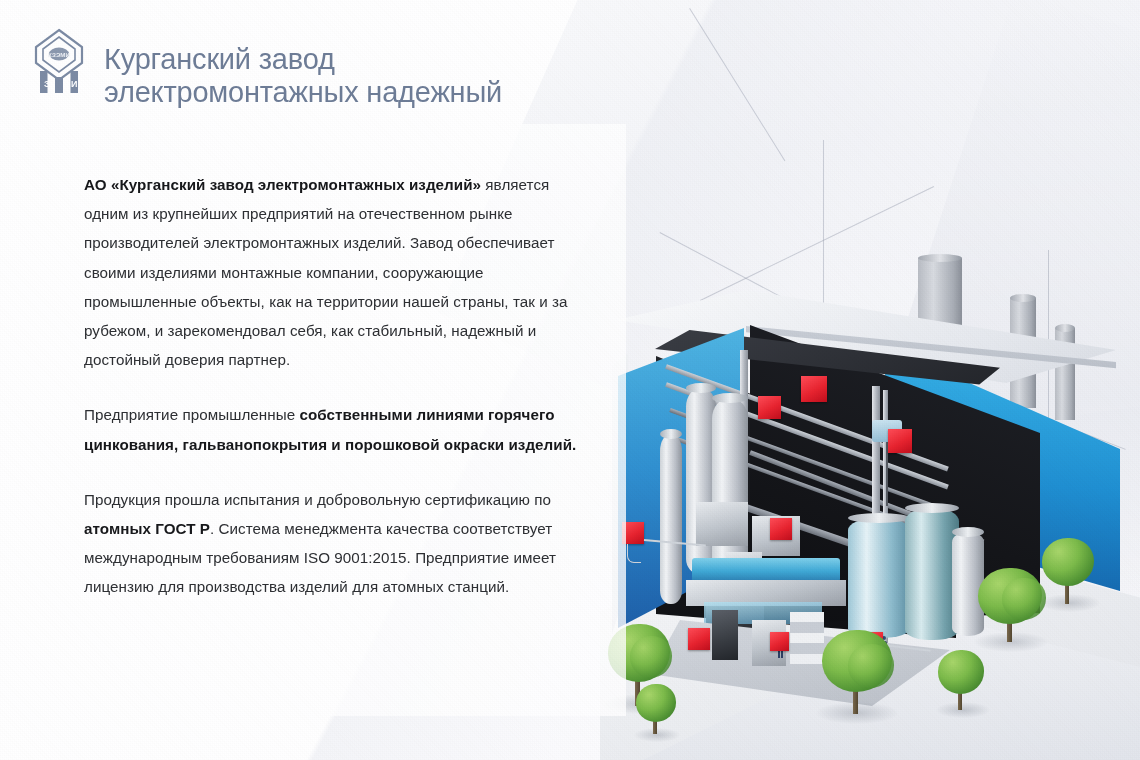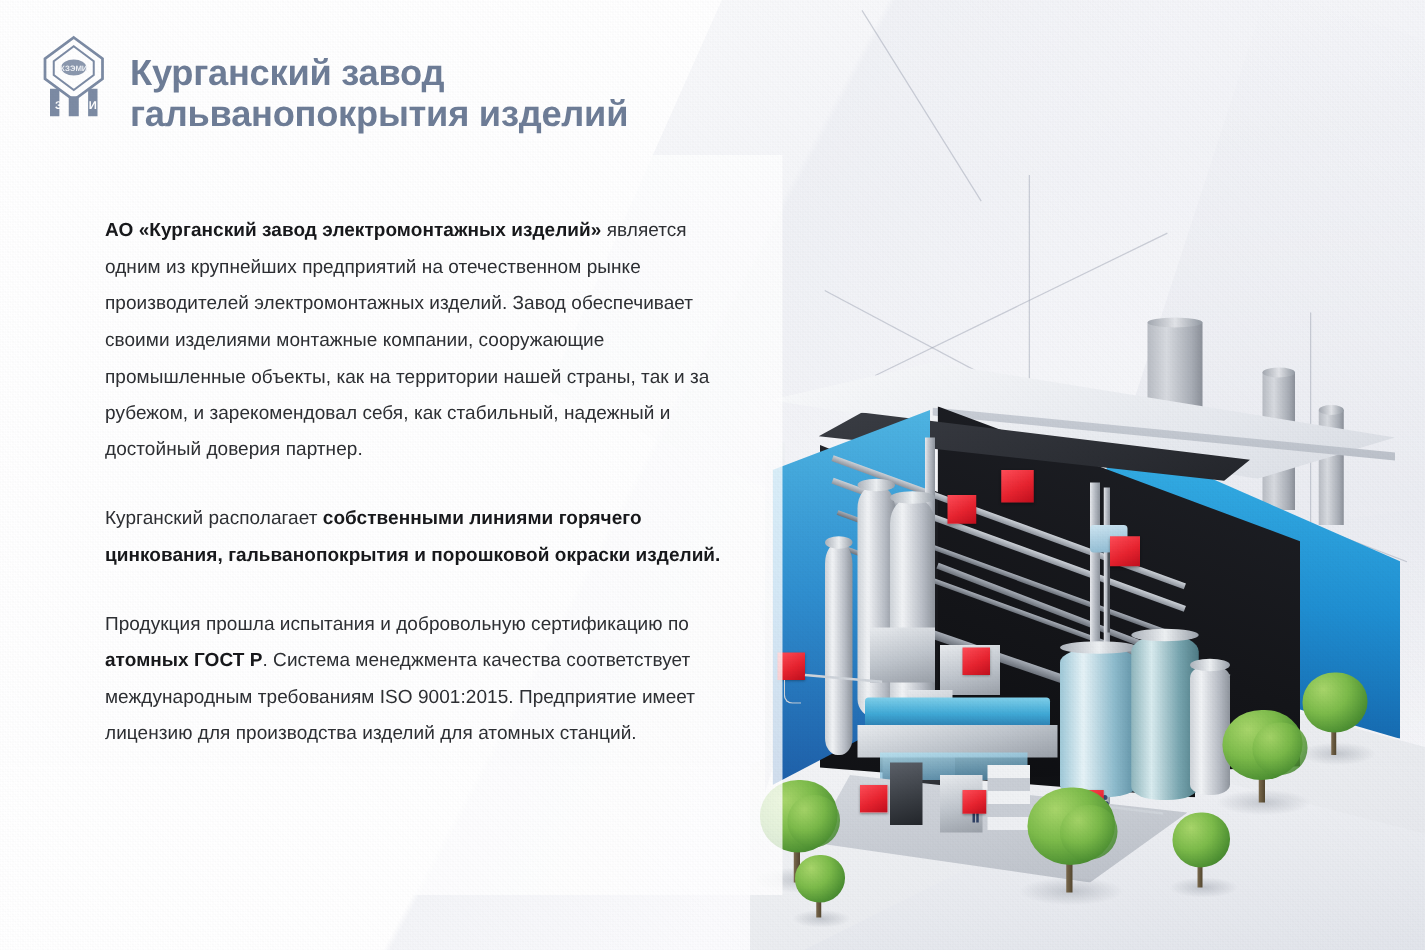--- a/index.html
+++ b/index.html
@@ -40,21 +40,21 @@
       repeating-linear-gradient(0deg,rgba(120,125,140,.05) 0 1px,rgba(255,255,255,0) 1px 2px),
       repeating-linear-gradient(90deg,rgba(130,120,140,.05) 0 1px,rgba(255,255,255,0) 1px 2px),
       repeating-linear-gradient(45deg,rgba(150,130,150,.035) 0 1px,rgba(255,255,255,0) 1px 3px);
   }
 
   
   #header{position:absolute;left:0;top:0;width:700px;height:118px;}
   #logo{position:absolute;left:29px;top:27px;width:60px;height:70px;}
   #title{
     position:absolute;left:104px;top:24px;width:580px;
-    font-size:29px;line-height:33px;font-weight:bold;letter-spacing:-.2px;
+    font-size:29px;line-height:33px;font-weight:normal;letter-spacing:-.2px;
     color:#6e7d97;
   }
   #title .tl{display:block;white-space:nowrap;}
 
   
   #card{
     position:absolute;left:38px;top:124px;width:588px;height:592px;
     background:rgba(255,255,255,.80);
     box-shadow:0 0 0 0 rgba(0,0,0,0);
   }
@@ -182,21 +182,21 @@
           <rect x="26" y="50" width="8" height="16"></rect>
           <rect x="41.5" y="44" width="7.5" height="22"></rect>
         </g>
         <text x="15" y="60" font-family="'Liberation Sans',sans-serif" font-size="9" font-weight="bold" fill="#ffffff">З</text>
         <text x="42" y="60" font-family="'Liberation Sans',sans-serif" font-size="9" font-weight="bold" fill="#ffffff">И</text>
       </svg>
     </div>
 
     <h1 id="title">
       <span class="tl">Курганский завод</span>
-      <span class="tl">гальванопокрытия изделий</span>
+      <span class="tl">электромонтажных надежный</span>
     </h1>
   </div>
 
   <div id="illus">
 
     <div class="il ground"></div>
     <div class="il ground2"></div>
 
     <div class="il stack" style="left:318px;top:108px;width:44px;height:128px;">
       <div class="stack-top"></div>
@@ -330,20 +330,20 @@
       <span class="trunk" style="left:17px;top:32px;width:4px;height:18px;"></span>
       <span class="crown" style="left:0;top:0;width:40px;height:38px;"></span>
     </div>
   </div>
 
   <div id="card">
     <div id="card-body">
 
       <p class="para"><b>АО «Курганский завод электромонтажных изделий»</b><span> является одним из крупнейших предприятий на отечественном рынке производителей электромонтажных изделий. Завод обеспечивает своими изделиями монтажные компании, сооружающие промышленные объекты, как на территории нашей страны, так и за рубежом, и зарекомендовал себя, как стабильный, надежный и достойный доверия партнер.</span></p>
 
-      <p class="para"><span>Курганский располагает </span><b>собственными линиями горячего цинкования, гальванопокрытия и порошковой окраски изделий.</b></p>
+      <p class="para"><span>Предприятие промышленные </span><b>собственными линиями горячего цинкования, гальванопокрытия и порошковой окраски изделий.</b></p>
 
       <p class="para"><span>Продукция прошла испытания и добровольную сертификацию по </span><b>атомных ГОСТ Р</b><span>. Система менеджмента качества соответствует международным требованиям ISO 9001:2015. Предприятие имеет лицензию для производства изделий для атомных станций.</span></p>
     </div>
   </div>
 
   <div class="grain"></div>
 </div>
 
 </body></html>

